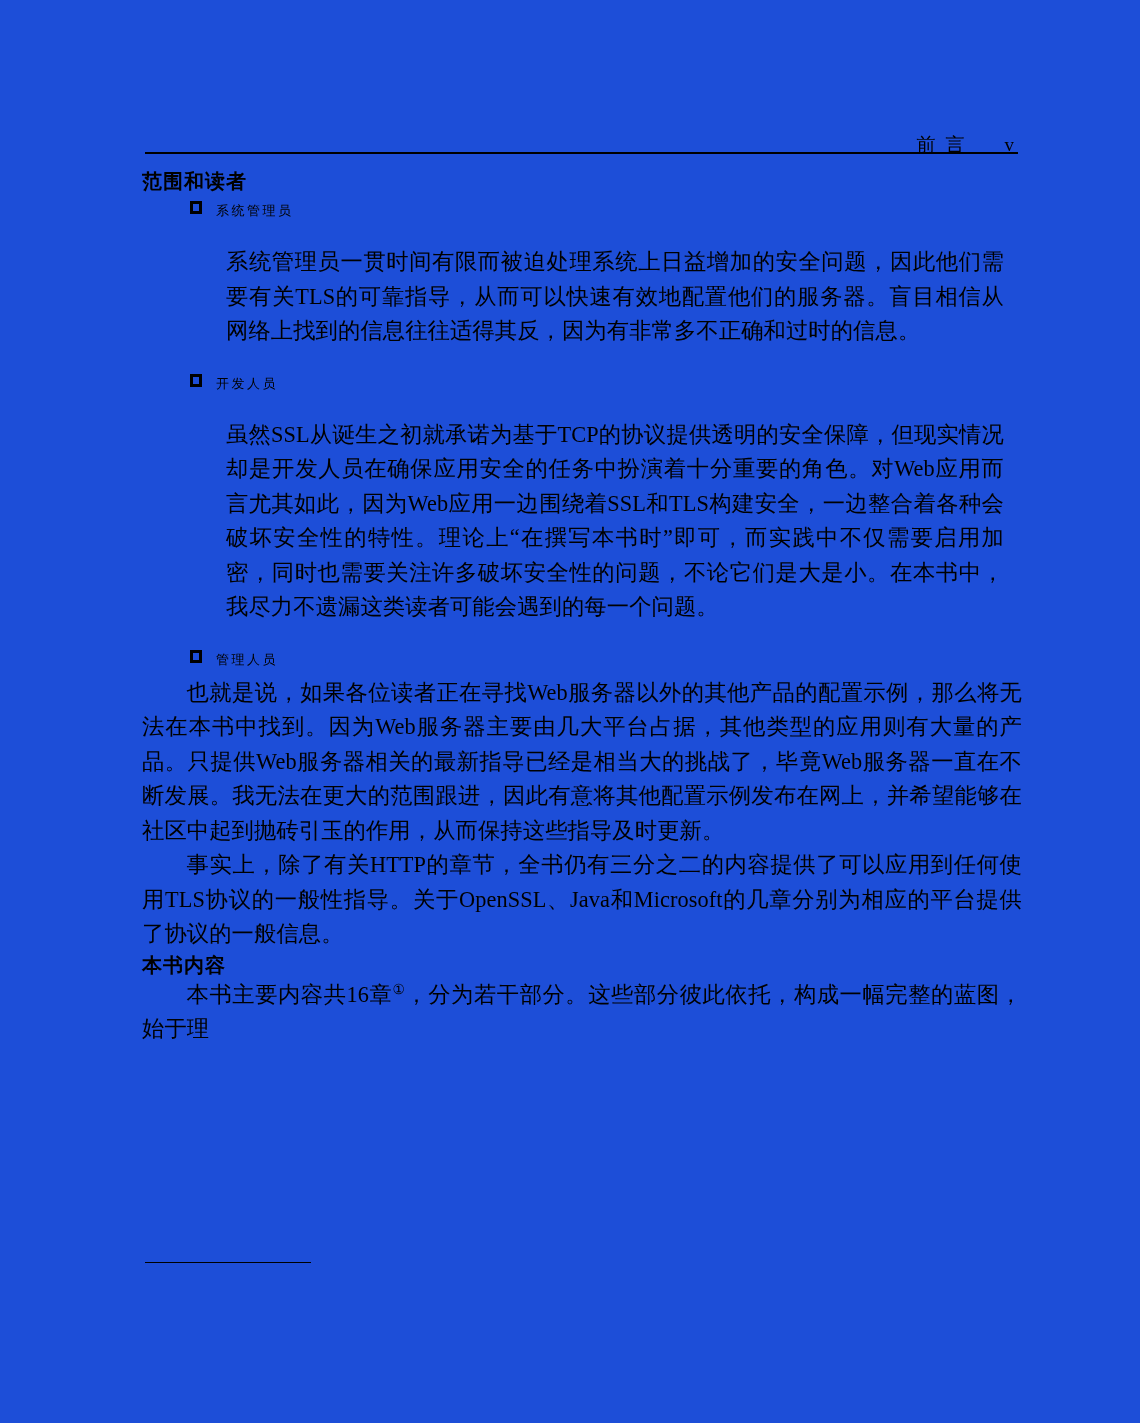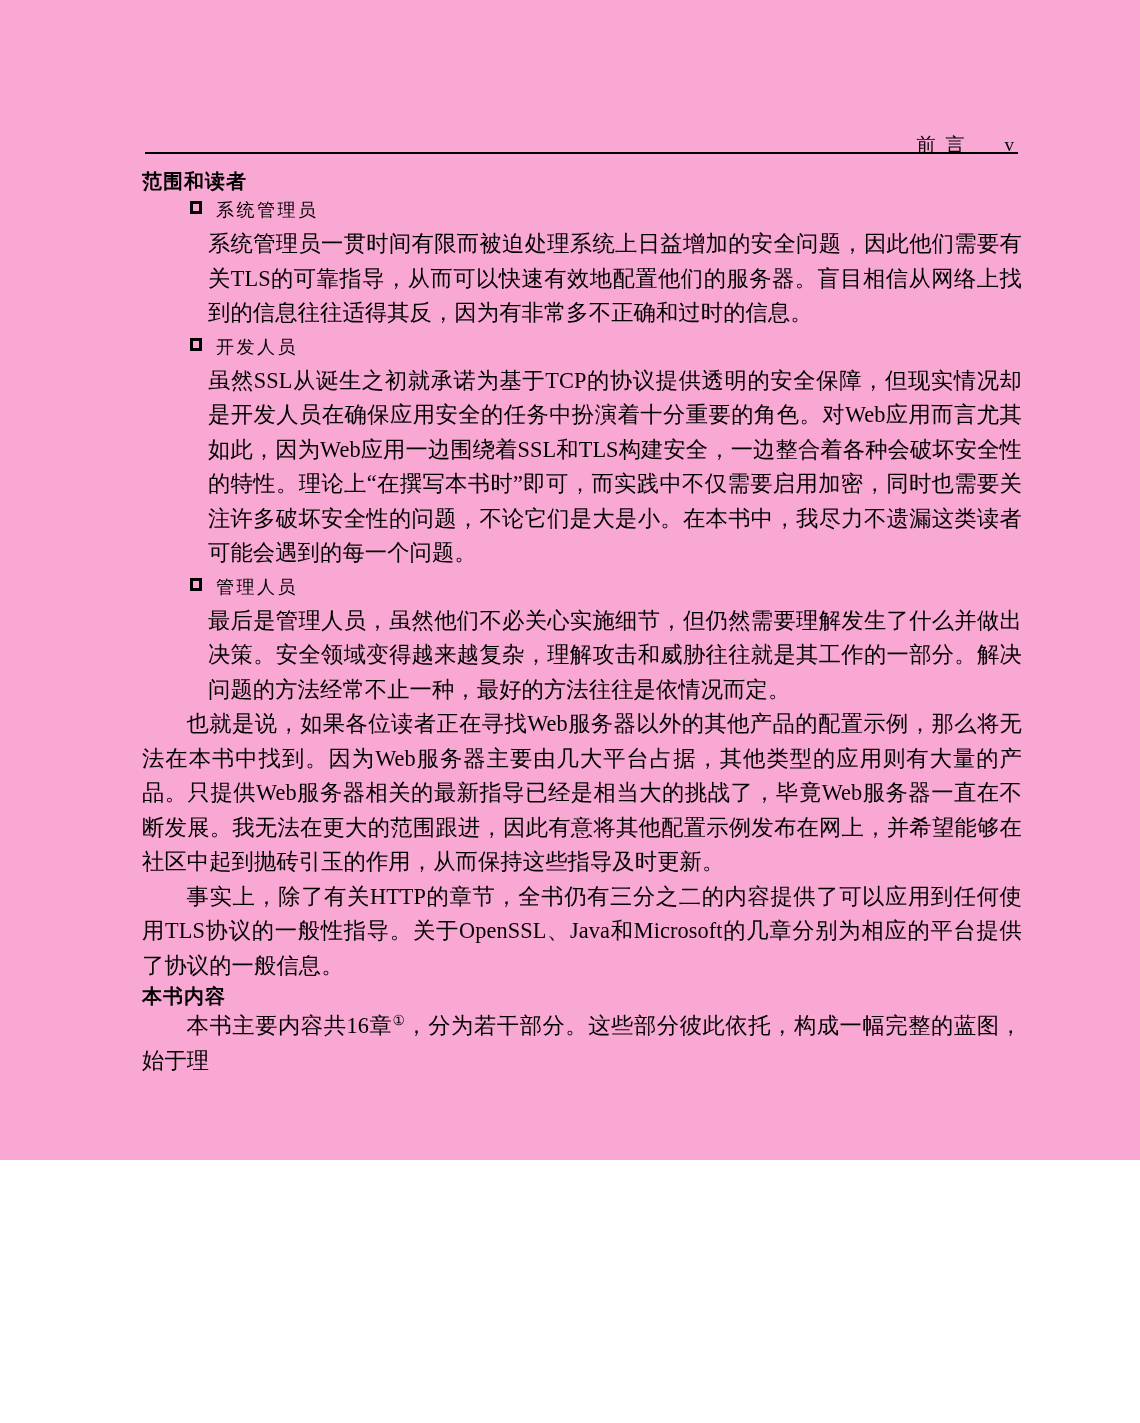--- a/index.html
+++ b/index.html
@@ -7,23 +7,23 @@
     padding: 0;
     background: #ffffff;
   }
   body {
     font-family: "Liberation Serif", "DejaVu Serif", serif;
     color: #000000;
   }
   .page {
     position: relative;
     width: 1140px;
-    height: 1160px;
+    height: 1423px;
     margin: 0 auto;
-    background: #f9a8d4;
+    background: #1d4ed8;
     overflow: hidden;
     box-sizing: border-box;
   }
 
   
   .running-header {
     position: absolute;
     left: 145px;
     top: 118px;
     width: 873px;
@@ -92,21 +92,21 @@
 
   .bullet-list {
     margin: 0;
     padding: 0;
     list-style: none;
   }
   .bullet-item { margin: 0 0 0 0; padding: 0; }
 
   .bullet-term {
     font-family: "Liberation Serif", "DejaVu Serif", serif;
-    font-size: 18px;
+    font-size: 13px;
     line-height: 33px;
     margin: 0;
     padding-left: 48px;
     position: relative;
     letter-spacing: 2.5px;
   }
   .bullet-term .sq {
     position: absolute;
     left: 48px;
     top: 7px;
@@ -115,21 +115,21 @@
     border: 3px solid #000;
     box-sizing: border-box;
   }
   .bullet-term .term-text {
     margin-left: 26px;
   }
   p.bullet-body {
     font-family: "Liberation Serif", "DejaVu Serif", serif;
     font-size: 22.3px;
     line-height: 34.5px;
-    margin: 0;
+    margin: 18px;
     padding: 0 0 0 66px;
     text-align: justify;
     text-justify: inter-character;
     text-indent: 0;
     letter-spacing: 0.1px;
   }
 
   .sup-note {
     font-size: 0.62em;
     vertical-align: super;
@@ -189,21 +189,20 @@
           <span class="sq"></span>
           <span class="term-text">开发人员</span>
         </div>
         <p class="bullet-body">虽然SSL从诞生之初就承诺为基于TCP的协议提供透明的安全保障，但现实情况却是开发人员在确保应用安全的任务中扮演着十分重要的角色。对Web应用而言尤其如此，因为Web应用一边围绕着SSL和TLS构建安全，一边整合着各种会破坏安全性的特性。理论上“在撰写本书时”即可，而实践中不仅需要启用加密，同时也需要关注许多破坏安全性的问题，不论它们是大是小。在本书中，我尽力不遗漏这类读者可能会遇到的每一个问题。</p>
       </li>
       <li class="bullet-item">
         <div class="bullet-term">
           <span class="sq"></span>
           <span class="term-text">管理人员</span>
         </div>
-        <p class="bullet-body">最后是管理人员，虽然他们不必关心实施细节，但仍然需要理解发生了什么并做出决策。安全领域变得越来越复杂，理解攻击和威胁往往就是其工作的一部分。解决问题的方法经常不止一种，最好的方法往往是依情况而定。</p>
       </li>
     </ul>
 
     <p class="body">也就是说，如果各位读者正在寻找Web服务器以外的其他产品的配置示例，那么将无法在本书中找到。因为Web服务器主要由几大平台占据，其他类型的应用则有大量的产品。只提供Web服务器相关的最新指导已经是相当大的挑战了，毕竟Web服务器一直在不断发展。我无法在更大的范围跟进，因此有意将其他配置示例发布在网上，并希望能够在社区中起到抛砖引玉的作用，从而保持这些指导及时更新。</p>
     <p class="body">事实上，除了有关HTTP的章节，全书仍有三分之二的内容提供了可以应用到任何使用TLS协议的一般性指导。关于OpenSSL、Java和Microsoft的几章分别为相应的平台提供了协议的一般信息。</p>
 
     <h1 class="sec-heading heading-content">本书内容</h1>
 
     <p class="body"><span>本书主要内容共16章</span><span class="sup-note">①</span><span>，分为若干部分。这些部分彼此依托，构成一幅完整的蓝图，始于理</span></p>
 

